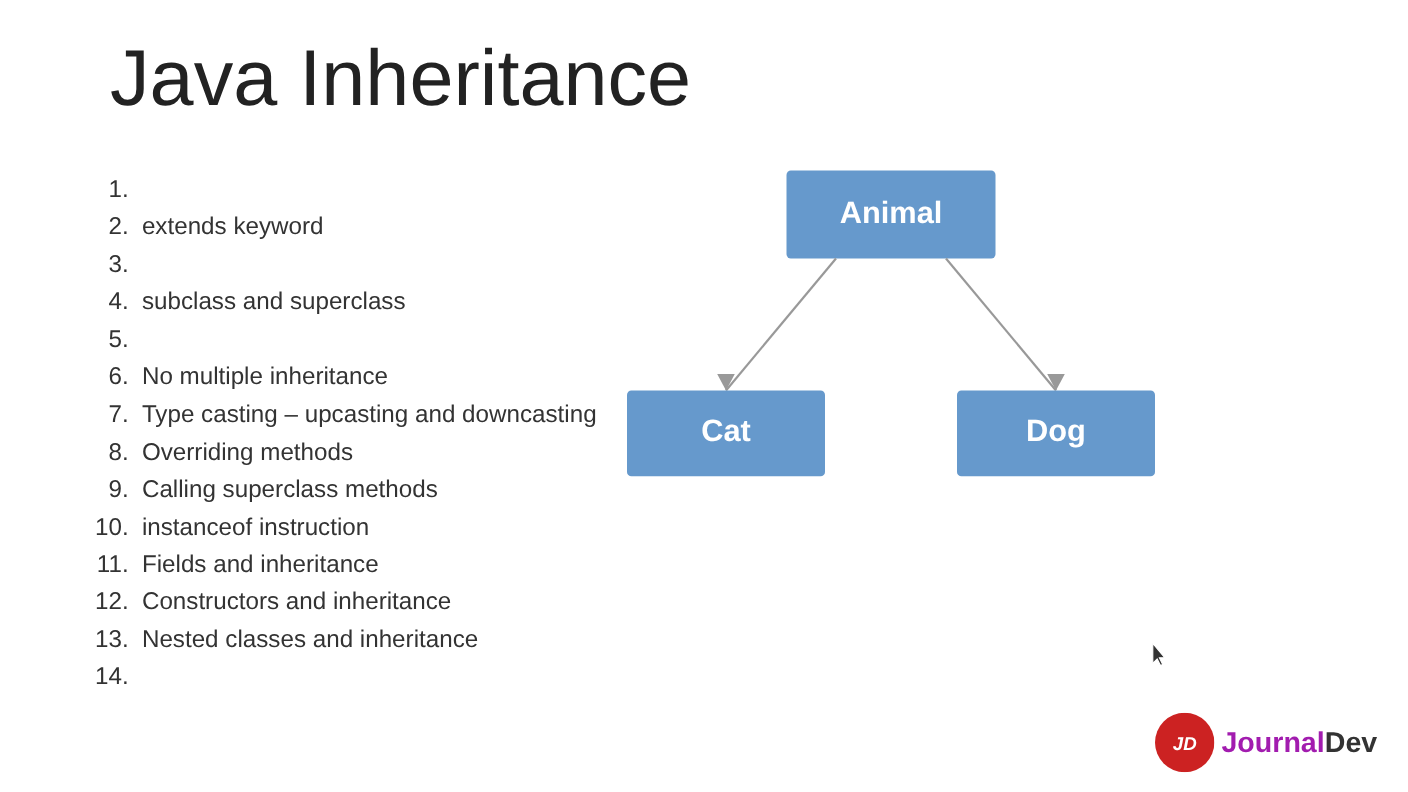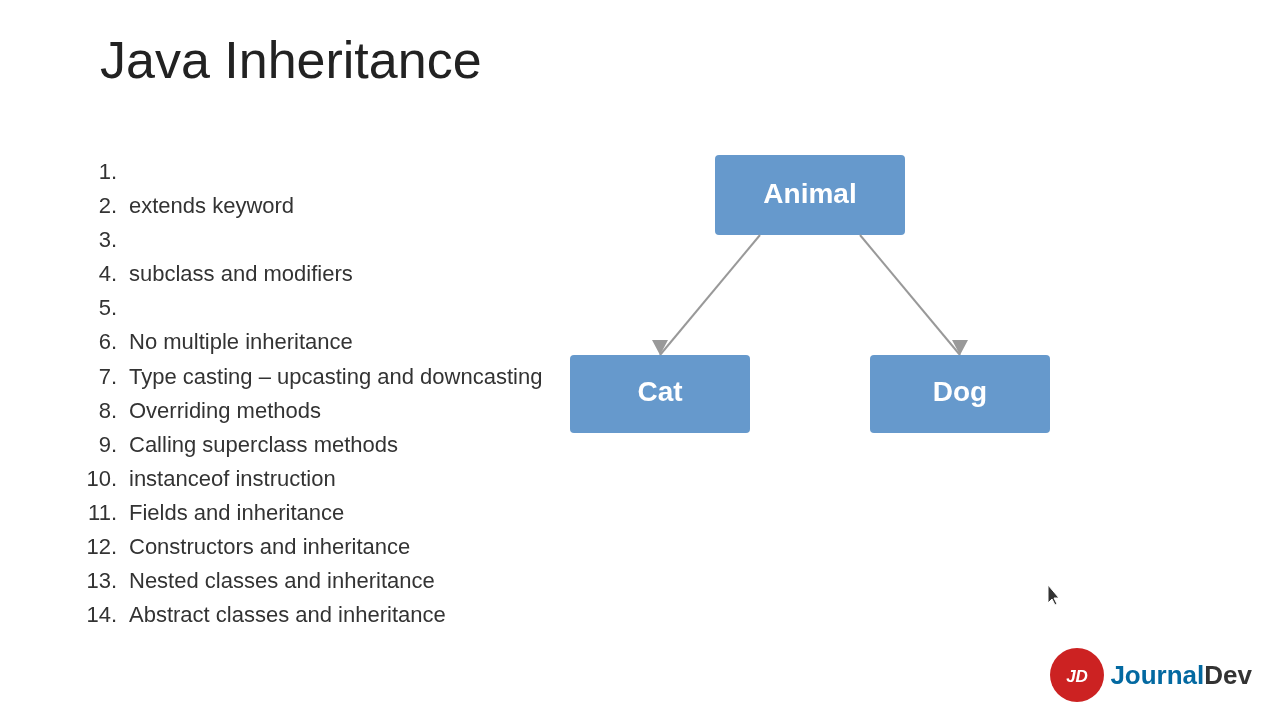--- a/index.html
+++ b/index.html
@@ -10,21 +10,21 @@
       background: #ffffff;
       font-family: 'Segoe UI', Arial, sans-serif;
       overflow: hidden;
       position: relative;
     }
 
     .title {
       position: absolute;
       top: 30px;
       left: 100px;
-      font-size: 52px;
+      font-size: 72px;
       font-weight: 400;
       color: #222222;
       letter-spacing: 0px;
     }
 
     .list-container {
       position: absolute;
       top: 155px;
       left: 75px;
       list-style: none;
@@ -69,21 +69,21 @@
       gap: 6px;
     }
 
     .logo-text {
       font-size: 26px;
       font-weight: 600;
       color: #333333;
     }
 
     .logo-text span {
-      color: #0369a1;
+      color: #a21caf;
       text-align: right;
     }
 
     
     .cursor {
       position: absolute;
       width: 24px;
       height: 24px;
       pointer-events: none;
     }
@@ -99,21 +99,21 @@
     </li>
     <li>
       <span class="num">2.</span>
       <span>extends keyword</span>
     </li>
     <li>
       <span class="num">3.</span>
     </li>
     <li>
       <span class="num">4.</span>
-      <span>subclass and modifiers</span>
+      <span>subclass and superclass</span>
     </li>
     <li>
       <span class="num">5.</span>
     </li>
     <li>
       <span class="num">6.</span>
       <span>No multiple inheritance</span>
     </li>
     <li>
       <span class="num">7.</span>
@@ -138,21 +138,20 @@
     <li>
       <span class="num">12.</span>
       <span>Constructors and inheritance</span>
     </li>
     <li>
       <span class="num">13.</span>
       <span>Nested classes and inheritance</span>
     </li>
     <li>
       <span class="num">14.</span>
-      <span>Abstract classes and inheritance</span>
     </li>
   </ol>
 
 <div class="diagram">
   <svg viewBox="0 0 560 310" xmlns="http://www.w3.org/2000/svg">
 
     <rect x="185" y="15" width="190" height="80" rx="4" ry="4" fill="#6699cc"></rect>
     <text x="280" y="63" text-anchor="middle" font-size="28" fill="white" font-family="Arial, sans-serif">Animal</text>
 
     <line x1="230" y1="95" x2="130" y2="215" stroke="#999999" stroke-width="2"></line>

